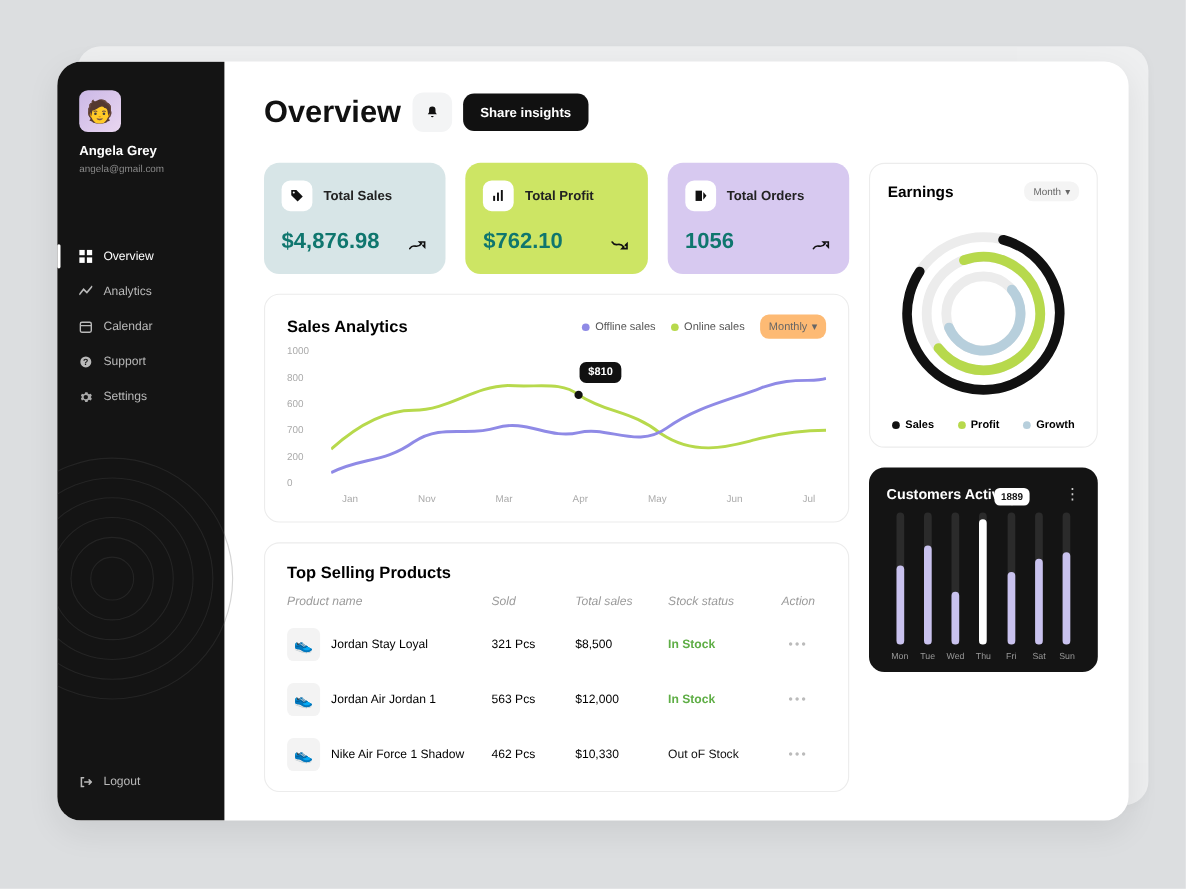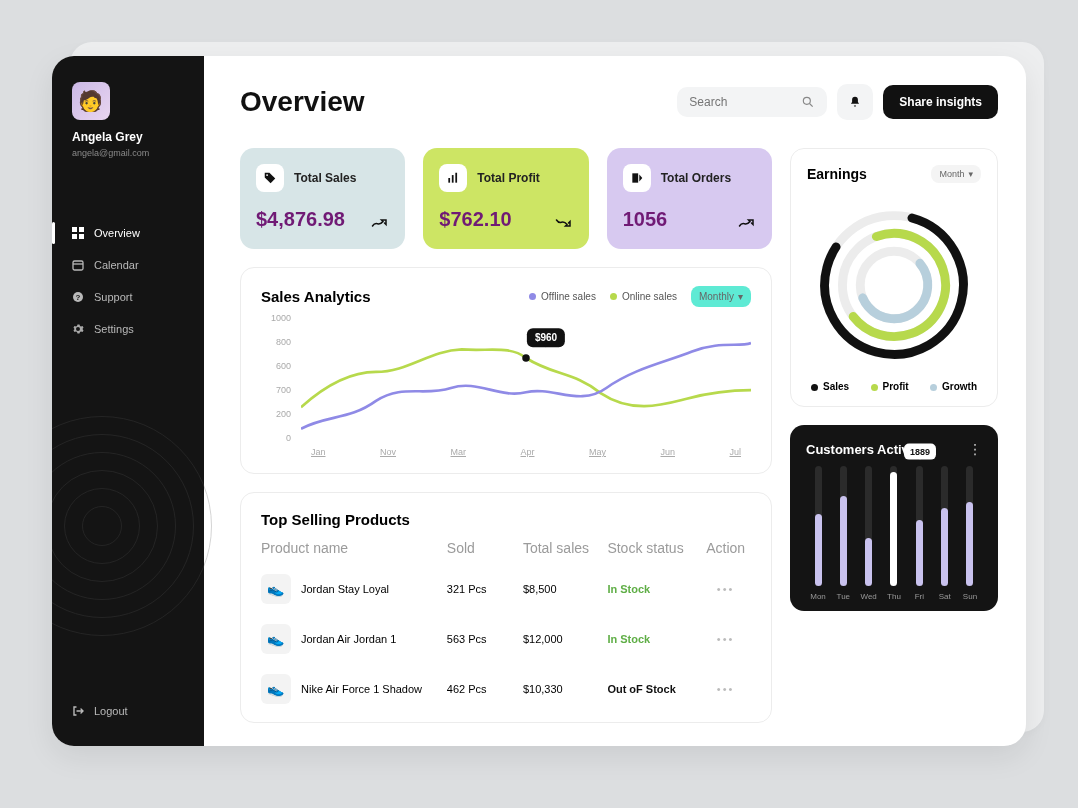--- a/index.html
+++ b/index.html
@@ -42,47 +42,47 @@
   .grid { display: grid; margin-top: 28px; grid-template-columns: 1fr 208px; gap: 18px; }
   .left-col { display:flex; flex-direction:column; gap: 18px; }
 
   .stat-row { display: grid; grid-template-columns: repeat(3,1fr); gap: 18px; }
   .stat-card { border-radius: 14px; padding: 16px 16px 18px; position:relative; }
   .stat-c1 { background: #d7e5e7; }
   .stat-c2 { background: #cde564; }
   .stat-c3 { background: #d7c9f0; }
   .stat-head { display:flex; align-items:center; gap:10px; font-size:12px; font-weight:600; color:#222;}
   .stat-badge { width:28px; height:28px; background:#fff; border-radius:8px; display:flex; align-items:center; justify-content:center;}
-  .stat-val { font-size:20px; font-weight:700; margin-top:16px; color:#701a75;}
+  .stat-val { font-size:20px; font-weight:700; margin-top:16px; color:#0f766e;}
   .trend { position:absolute; right:16px; bottom:20px; }
 
   .card { background:#fff; border:1px solid #ececec; border-radius:14px; }
 
   .analytics { padding: 18px 20px 10px; }
   .analytics-head { display:flex; align-items:center; }
   .analytics-head h3 { font-size:15px; font-weight:700; }
   .legend-dot { width:7px; height:7px; border-radius:50%; display:inline-block; margin:0 5px 0 14px;}
   .legend-txt { font-size:10px; color:#555;}
-  .period-sel { margin-left:14px; background:#5eead4; border-radius:8px; padding:5px 8px; font-size:10px; color:#666; display:flex; align-items:center; gap:4px; cursor:pointer;}
+  .period-sel { margin-left:14px; background:#fdba74; border-radius:8px; padding:5px 8px; font-size:10px; color:#666; display:flex; align-items:center; gap:4px; cursor:pointer;}
   .chart-wrap { position:relative; height:150px; margin-top:6px;}
-  .ylabels { position:absolute; left:0; top:0; bottom:20px; width:36px; display:flex; flex-direction:column; justify-content:space-between; font-size:9px; color:#aaa; text-align:right; padding-right:6px;}
-  .xlabels { position:absolute; left:40px; right:0; bottom:0; height:16px; display:flex; justify-content:space-between; font-size:9px; color:#aaa; padding: 0 10px; text-decoration: underline;}
+  .ylabels { position:absolute; left:0; top:0; bottom:20px; width:36px; display:flex; flex-direction:column; justify-content:space-between; font-size:9px; color:#aaa; text-align:left; padding-right:6px;}
+  .xlabels { position:absolute; left:40px; right:0; bottom:0; height:16px; display:flex; justify-content:space-between; font-size:9px; color:#aaa; padding: 0 10px;}
   .chart-svg{ position:absolute; left:40px; right:0; top:0; bottom:20px; }
   .tooltip-bubble { position:absolute; background:#111; color:#fff; font-size:10px; font-weight:600; padding:4px 8px; border-radius:6px; transform:translate(-50%,-120%);}
   .tooltip-bubble::after{content:""; position:absolute; bottom:-4px; left:50%; transform:translateX(-50%); border:4px solid transparent; border-top-color:#111;}
 
   .products { padding: 18px 20px 8px; }
   .products h3 { font-size:15px; font-weight:700; margin-bottom:12px;}
   .ptable-head, .prow { display:grid; grid-template-columns: 2.2fr 0.9fr 1fr 1.1fr 0.6fr; align-items:center; font-size:11px; }
-  .ptable-head { color:#9b9b9b; font-size:14px; padding-bottom:8px;}
+  .ptable-head { color:#9b9b9b; font-size:11px; padding-bottom:8px;font-style:italic;}
   .prow { padding: 10px 0; }
   .pcell-name { display:flex; align-items:center; gap:10px;}
   .thumb { width:30px; height:30px; background:#f3f3f3; border-radius:6px; display:flex; align-items:center; justify-content:center; font-size:14px;}
   .instock { color:#5fae46; font-weight:600;}
-  .outstock { color:#111; font-weight:700;}
+  .outstock { color:#111; font-weight:400;}
   .action-dots { color:#bbb; cursor:pointer; letter-spacing:2px; text-align:center;}
 
   
   .right-col { display:flex; flex-direction:column; gap: 18px; }
   .earn { padding: 16px 16px 14px; }
   .earn-head { display:flex; align-items:center; justify-content:space-between;}
   .earn-head h3 { font-size:14px; font-weight:700;}
   .month-sel { background:#f4f4f4; border-radius:8px; padding:4px 8px; font-size:9px; color:#666; display:flex; align-items:center; gap:4px; cursor:pointer;}
   .donut-wrap { display:flex; justify-content:center; padding: 22px 0 16px;}
   .earn-legend { display:flex; justify-content:space-between; font-size:10px; font-weight:600; padding: 0 4px;}
@@ -122,20 +122,28 @@
               <rect x="7" y="0" width="5" height="5" fill="#fff"></rect>
               <rect x="0" y="7" width="5" height="5" fill="#fff"></rect>
               <rect x="7" y="7" width="5" height="5" fill="#fff"></rect>
             </svg>
         </span>
         <span>Overview</span>
       </div>
       <div class="nav-item">
         <span class="nav-icon">
           <svg width="12" height="12" viewBox="0 0 12 12">
+              <polyline points="0,9 4,4 7,7 12,1" stroke="#b9b9b9" stroke-width="1.5" fill="none"></polyline>
+            </svg>
+        </span>
+        <span>Analytics</span>
+      </div>
+      <div class="nav-item">
+        <span class="nav-icon">
+          <svg width="12" height="12" viewBox="0 0 12 12">
               <rect x="1" y="2" width="10" height="9" rx="1.5" fill="none" stroke="#b9b9b9" stroke-width="1.3"></rect>
               <line x1="1" y1="5" x2="11" y2="5" stroke="#b9b9b9" stroke-width="1.3"></line>
             </svg>
         </span>
         <span>Calendar</span>
       </div>
       <div class="nav-item">
         <span class="nav-icon">
           <svg width="12" height="12" viewBox="0 0 12 12">
               <circle cx="6" cy="6" r="5" fill="#b9b9b9"></circle>
@@ -169,29 +177,20 @@
             <path d="M4 2H2v8h2M5 6h6M9 4l2 2-2 2" stroke="#b9b9b9" stroke-width="1.4" fill="none" stroke-linecap="round"></path>
           </svg>
       </span>
       <span>Logout</span>
     </div>
   </aside>
 
   <main class="main">
     <div class="topbar">
       <h1 class="page-title">Overview</h1>
-      <div class="search">
-        <input placeholder="Search" style="">
-        <span>
-          <svg width="14" height="14" viewBox="0 0 24 24">
-              <circle cx="10" cy="10" r="6" stroke="#888" stroke-width="2" fill="none"></circle>
-              <line x1="15" y1="15" x2="20" y2="20" stroke="#888" stroke-width="2"></line>
-            </svg>
-        </span>
-      </div>
       <div class="icon-btn">
         <span>
           <svg width="14" height="14" viewBox="0 0 24 24">
               <path d="M12 3a5 5 0 0 0-5 5v4l-2 3h14l-2-3V8a5 5 0 0 0-5-5zm-2 15a2 2 0 0 0 4 0" fill="#111"></path>
             </svg>
         </span>
       </div>
       <button class="share-btn">Share insights</button>
     </div>
 
@@ -275,21 +274,21 @@
               <span>200</span>
               <span>0</span>
             </div>
             <svg class="chart-svg" viewBox="0 0 420 130" preserveAspectRatio="none">
 
               <path d="M0,88 C20,70 45,55 70,55 C100,55 120,35 150,34 C175,36 195,30 210,42 C235,58 255,55 280,75 C310,95 340,85 360,80 C390,72 410,72 420,72" stroke="#b7d94c" stroke-width="2.5" fill="none"></path>
 
               <path d="M0,108 C25,95 45,100 70,82 C95,66 115,78 140,70 C165,62 185,80 210,74 C235,68 260,88 285,70 C310,52 340,46 365,36 C390,26 410,32 420,28" stroke="#8f8ae6" stroke-width="2.5" fill="none"></path>
               <circle cx="210" cy="42" r="3.5" fill="#111"></circle>
             </svg>
-            <div class="tooltip-bubble" style="left: calc(40px + 50%); top: 38px;">$960</div>
+            <div class="tooltip-bubble" style="left: calc(40px + 50%); top: 38px;">$810</div>
             <div class="xlabels">
               <span>Jan</span>
               <span>Nov</span>
               <span>Mar</span>
               <span>Apr</span>
               <span>May</span>
               <span>Jun</span>
               <span>Jul</span>
             </div>
           </div>

